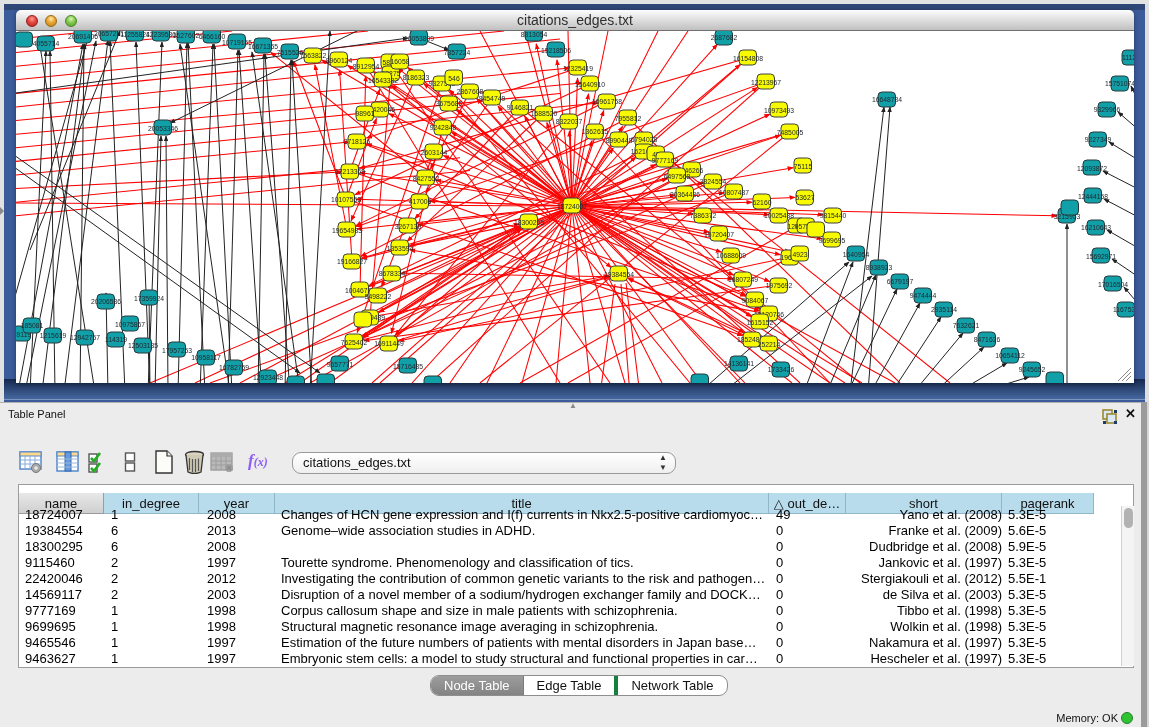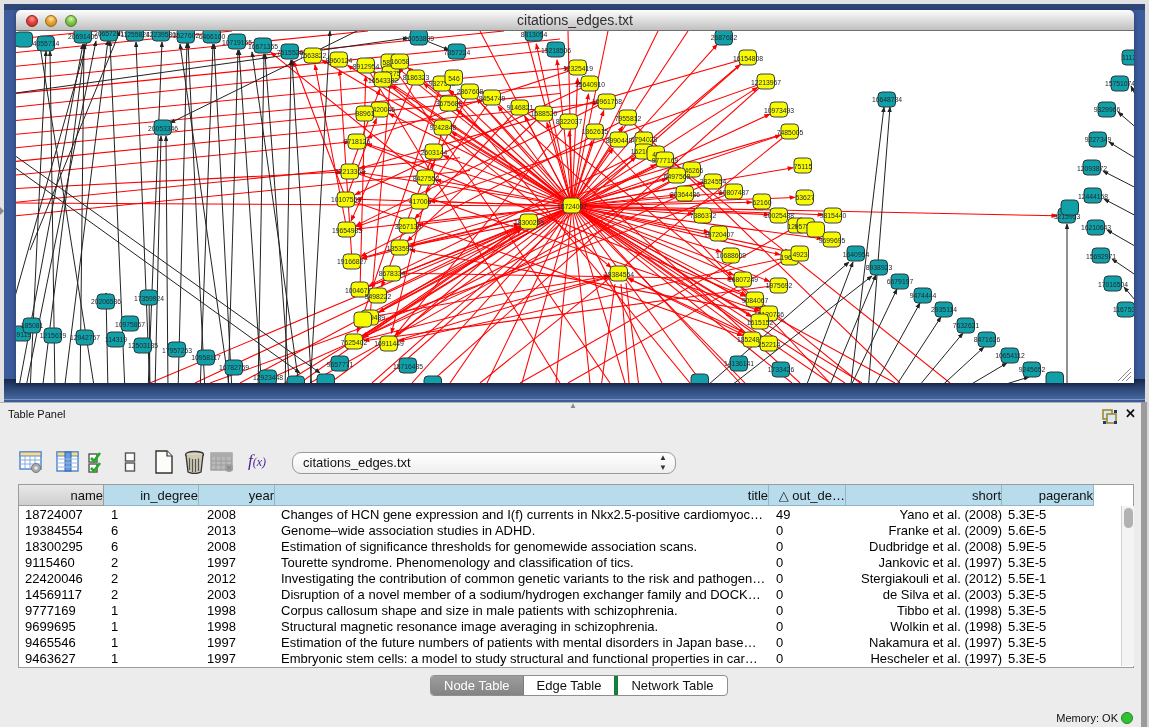--- a/index.html
+++ b/index.html
@@ -22,28 +22,28 @@
 #pics { position:absolute; left:1102px; top:6px; }
 #pclose { position:absolute; left:1125px; top:3px; font-size:13px; font-weight:bold; color:#111; }
 
 #toolbar { position:absolute; left:0; top:40px; width:1149px; height:40px; }
 .ticon { position:absolute; top:7px; }
 #dd { position:absolute; left:292px; top:9px; width:384px; height:22px; background:linear-gradient(#fff,#efefef); border:1px solid #9a9a9a; border-radius:9px; font-size:13px; color:#111; line-height:20px; padding-left:10px; }
 #ddar { position:absolute; right:8px; top:0px; font-size:8px; color:#333; line-height:10px; text-align:center; }
 
 #tbl { position:absolute; left:18px; top:81px; width:1116px; height:184px; background:#fff; border:1px solid #9c9c9c; }
 #thead { position:absolute; left:0; top:0; height:21px; width:1114px; }
-.th { position:absolute; top:0; height:21px; background:#b9dcec; border-right:1px solid #8fb6c9; border-bottom:1px solid #8fb6c9; font-size:13px; color:#111; text-align:right; line-height:21px; }
+.th { position:absolute; top:8px; height:21px; background:#b9dcec; border-right:1px solid #8fb6c9; border-bottom:1px solid #8fb6c9; font-size:13px; color:#111; text-align:center; line-height:21px; }
 .th0 { background:linear-gradient(#e8e8e8,#cfcfcf); border-right:1px solid #9c9c9c; border-bottom:1px solid #9c9c9c; }
 .tr { position:absolute; left:0; width:1100px; height:16px; }
 .td { position:absolute; top:0; height:16px; font-size:13px; color:#000; white-space:nowrap; overflow:hidden; line-height:16px; }
 #sbar { position:absolute; left:1102px; top:21px; width:13px; height:160px; background:#f4f4f4; border-left:1px solid #d0d0d0; }
 #sthumb { position:absolute; left:1.5px; top:2px; width:9px; height:20px; background:#b2b2b2; border-radius:5px; }
 
-#tabs { position:absolute; left:430px; top:272px; height:21px; border:1px solid #8e8e8e; border-radius:4px; background:#fff; display:flex; overflow:hidden; }
+#tabs { position:absolute; left:430px; top:272px; height:21px; border:1px solid #8e8e8e; border-radius:9px; background:#fff; display:flex; overflow:hidden; }
 .tab { font-size:13px; color:#111; line-height:20px; padding:0 13px; border-right:4px solid #15803d; }
 .tab.sel { background:linear-gradient(#9d9d9d,#838383); color:#fff; border-right:1px solid #7a7a7a; }
 #mem { position:absolute; right:31px; top:309px; font-size:11px; color:#111; }
 #memdot { position:absolute; left:1121px; top:309px; width:12px; height:12px; border-radius:50%; background:#2ec431; border:1px solid #2a7c2a; }
 
 #rs1 { position:absolute; left:1141px; top:402px; width:6px; height:325px; background:#9b9b9b; }
 #rs2 { position:absolute; left:1147px; top:402px; width:2px; height:325px; background:#d6d6d6; }
 #rs3 { position:absolute; left:1145px; top:4px; width:4px; height:398px; background:#dedede; }
 #ltri { position:absolute; left:0px; top:207px; width:0; height:0; border-top:4px solid transparent; border-bottom:4px solid transparent; border-left:4px solid #8a8a8a; }
 
@@ -634,21 +634,21 @@
       <path d="M3 5 L5 22 Q11.5 25 18 22 L20 5" fill="#cfcab4" stroke="#333" stroke-width="1.3"></path>
       <path d="M6.5 8v12 M9.5 9v13 M12.5 9v13 M15.5 8.5v12.5" stroke="#555" stroke-width="1.2"></path>
     </svg>
     <svg class="ticon" style="left:210px" width="25" height="24" viewBox="0 0 25 24">
       <rect x="1" y="3" width="21" height="17" fill="#b9b9b9" stroke="#999" stroke-width="1.3"></rect>
       <rect x="1" y="3" width="21" height="4" fill="#ababab"></rect>
       <path d="M1 11h21M1 15h21M6 7v13M11 7v13M16 7v13" stroke="#9d9d9d"></path>
       <circle cx="19" cy="18" r="4" fill="#a0a0a0"></circle>
       <path d="M17 16l4 4M21 16l-4 4" stroke="#8a8a8a" stroke-width="1.4"></path>
     </svg>
-    <div class="ticon" style="left:248px; top:8px; font-family:'Liberation Serif',serif; font-style:italic; font-weight:normal; font-size:17px; color:#4c1d95;">f<span style="font-size:12px">(x)</span></div>
+    <div class="ticon" style="left:248px; top:8px; font-family:'Liberation Serif',serif; font-style:italic; font-weight:bold; font-size:17px; color:#8b5cf6;">f<span style="font-size:12px">(x)</span></div>
     <div id="dd">citations_edges.txt<div id="ddar">▲<br>▼</div></div>
   </div>
   <div id="tbl">
     <div id="thead">
       <div class="th th0" style="left:0px;width:85px;">name</div>
       <div class="th" style="left:85px;width:95px;">in_degree</div>
       <div class="th" style="left:180px;width:76px;">year</div>
       <div class="th" style="left:256px;width:494px;">title</div>
       <div class="th" style="left:750px;width:77px;">△ out_de…</div>
       <div class="th" style="left:827px;width:156px;">short</div>
@@ -669,21 +669,20 @@
         <div class="td c2">2013</div>
         <div class="td c3">Genome–wide association studies in ADHD.</div>
         <div class="td c4">0</div>
         <div class="td c5">Franke et al. (2009)</div>
         <div class="td c6">5.6E-5</div>
       </div>
 <div class="tr" style="top:54px">
         <div class="td c0">18300295</div>
         <div class="td c1">6</div>
         <div class="td c2">2008</div>
-        <div class="td c3">Estimation of significance thresholds for genomewide association scans.</div>
         <div class="td c4">0</div>
         <div class="td c5">Dudbridge et al. (2008)</div>
         <div class="td c6">5.9E-5</div>
       </div>
 <div class="tr" style="top:70px">
         <div class="td c0">9115460</div>
         <div class="td c1">2</div>
         <div class="td c2">1997</div>
         <div class="td c3">Tourette syndrome. Phenomenology and classification of tics.</div>
         <div class="td c4">0</div>

